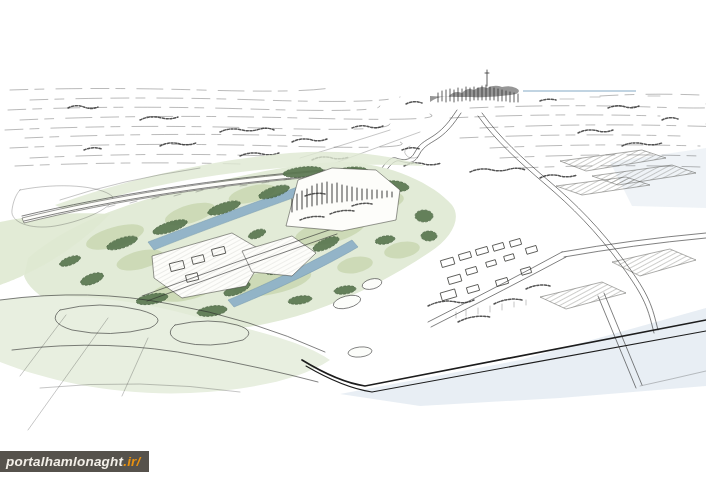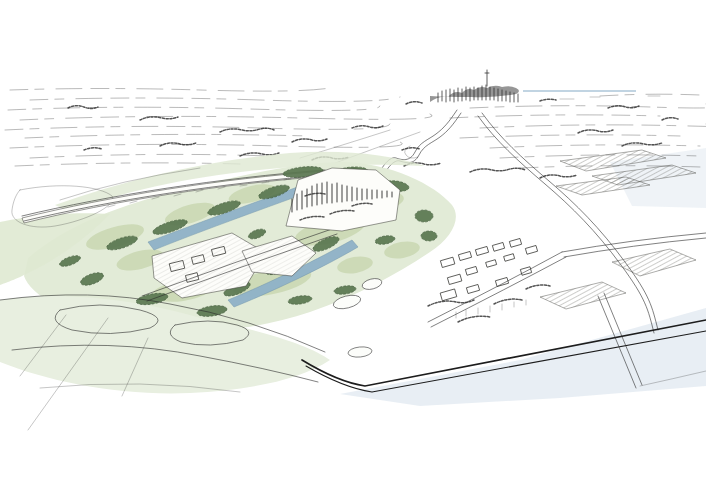--- a/index.html
+++ b/index.html
@@ -244,13 +244,17 @@
   </g>
 
   <g>
     <path class="boldroad" stroke-width="1.7" d="M302,360 C325,374 345,383 365,386 L706,320"></path>
     <path class="boldroad" stroke-width="1.1" d="M306,366 C330,380 352,389 372,392 L706,331"></path>
     <path class="ink thin" d="M598,296 L636,388 M604,293 L642,385"></path>
     <path class="ink faint" d="M640,386 Q672,379 706,371"></path>
   </g>
 </svg>
 
+<div class="watermark">
+  <span class="t">portalhamlonaght</span>
+      <span class="s">.ir/</span>
 </div>
+</div>
 
 </body></html>

